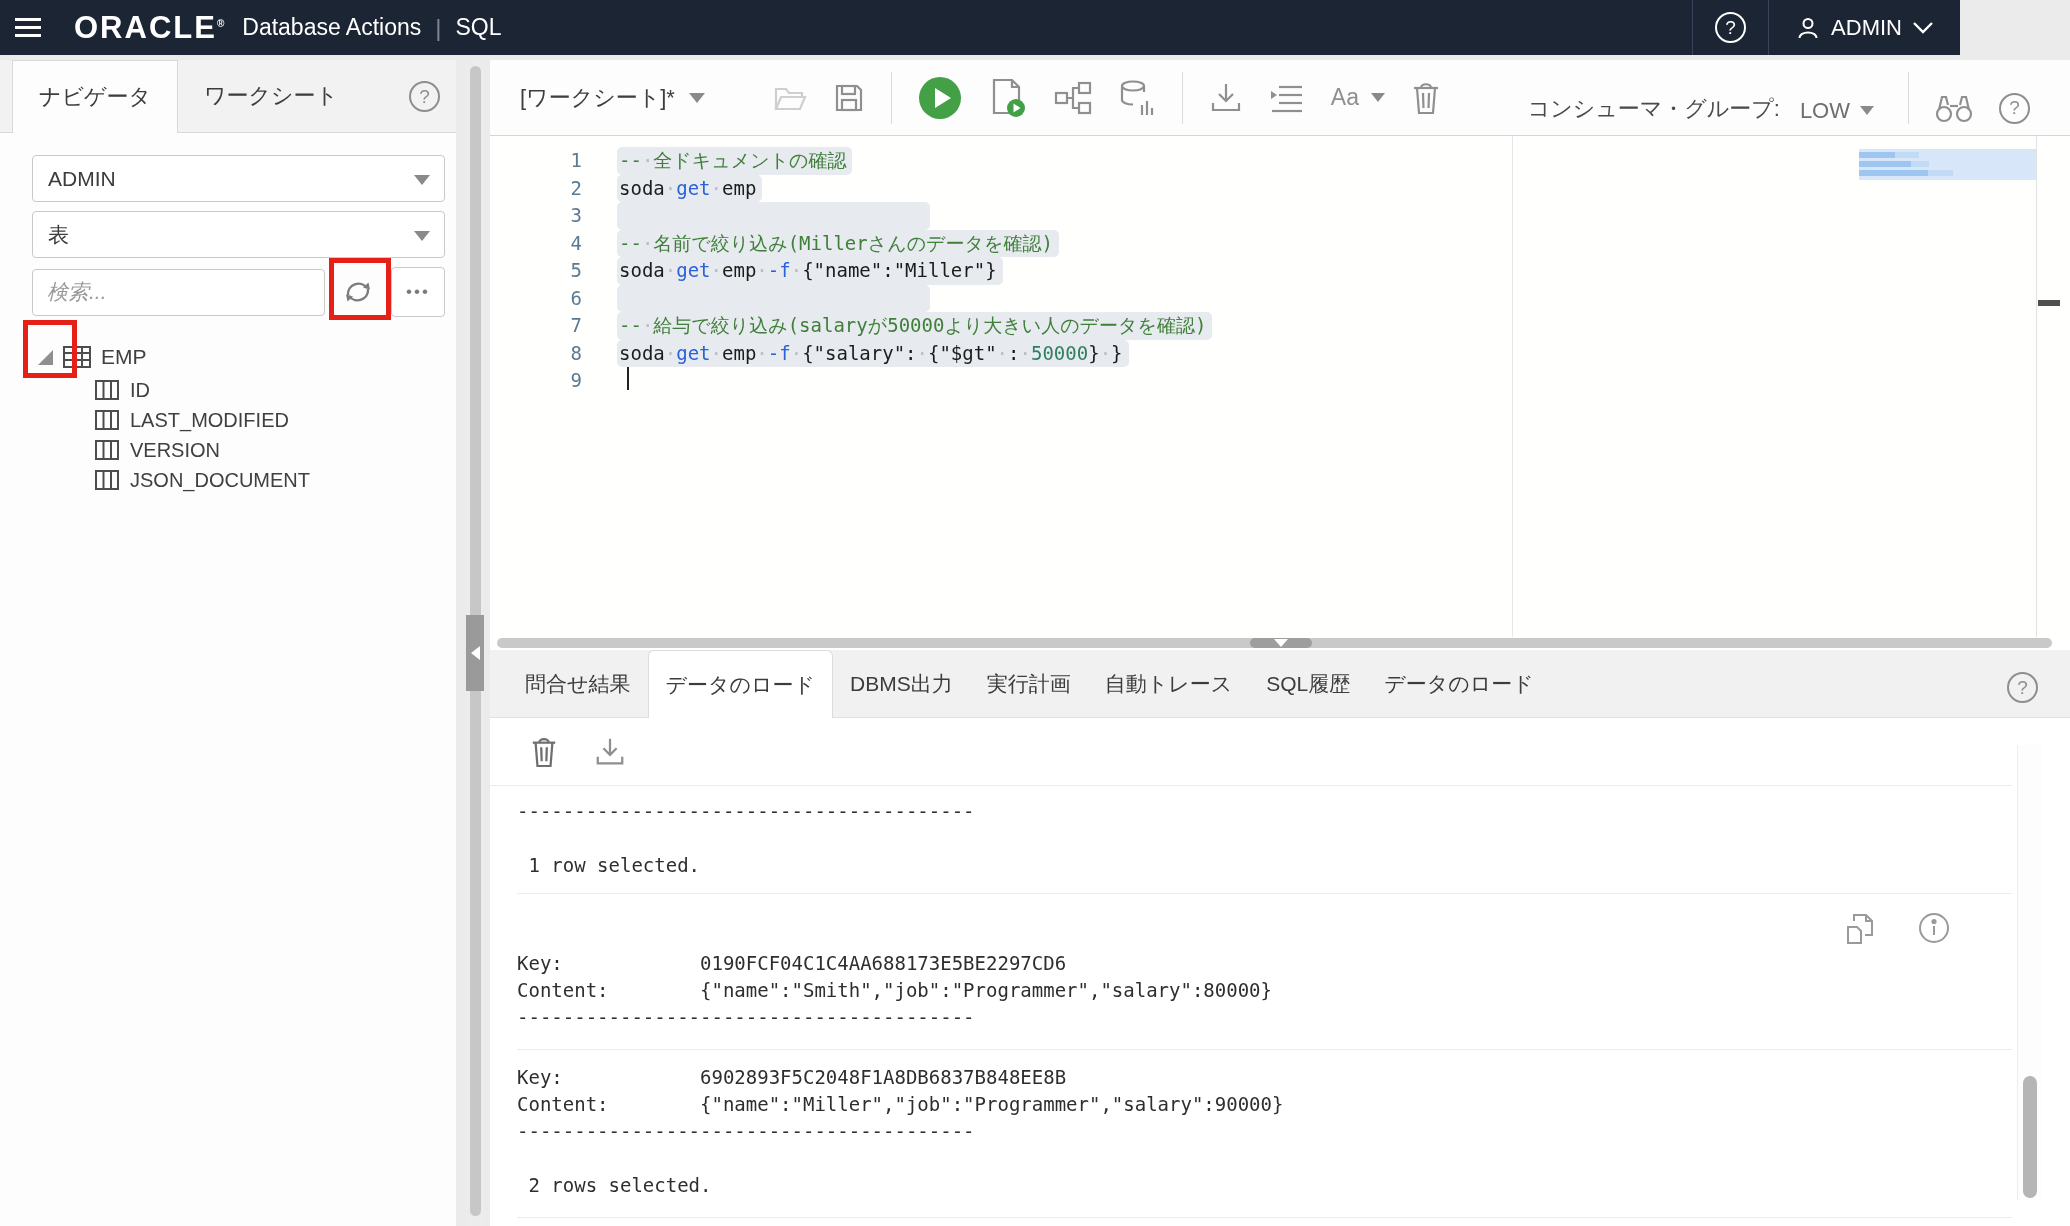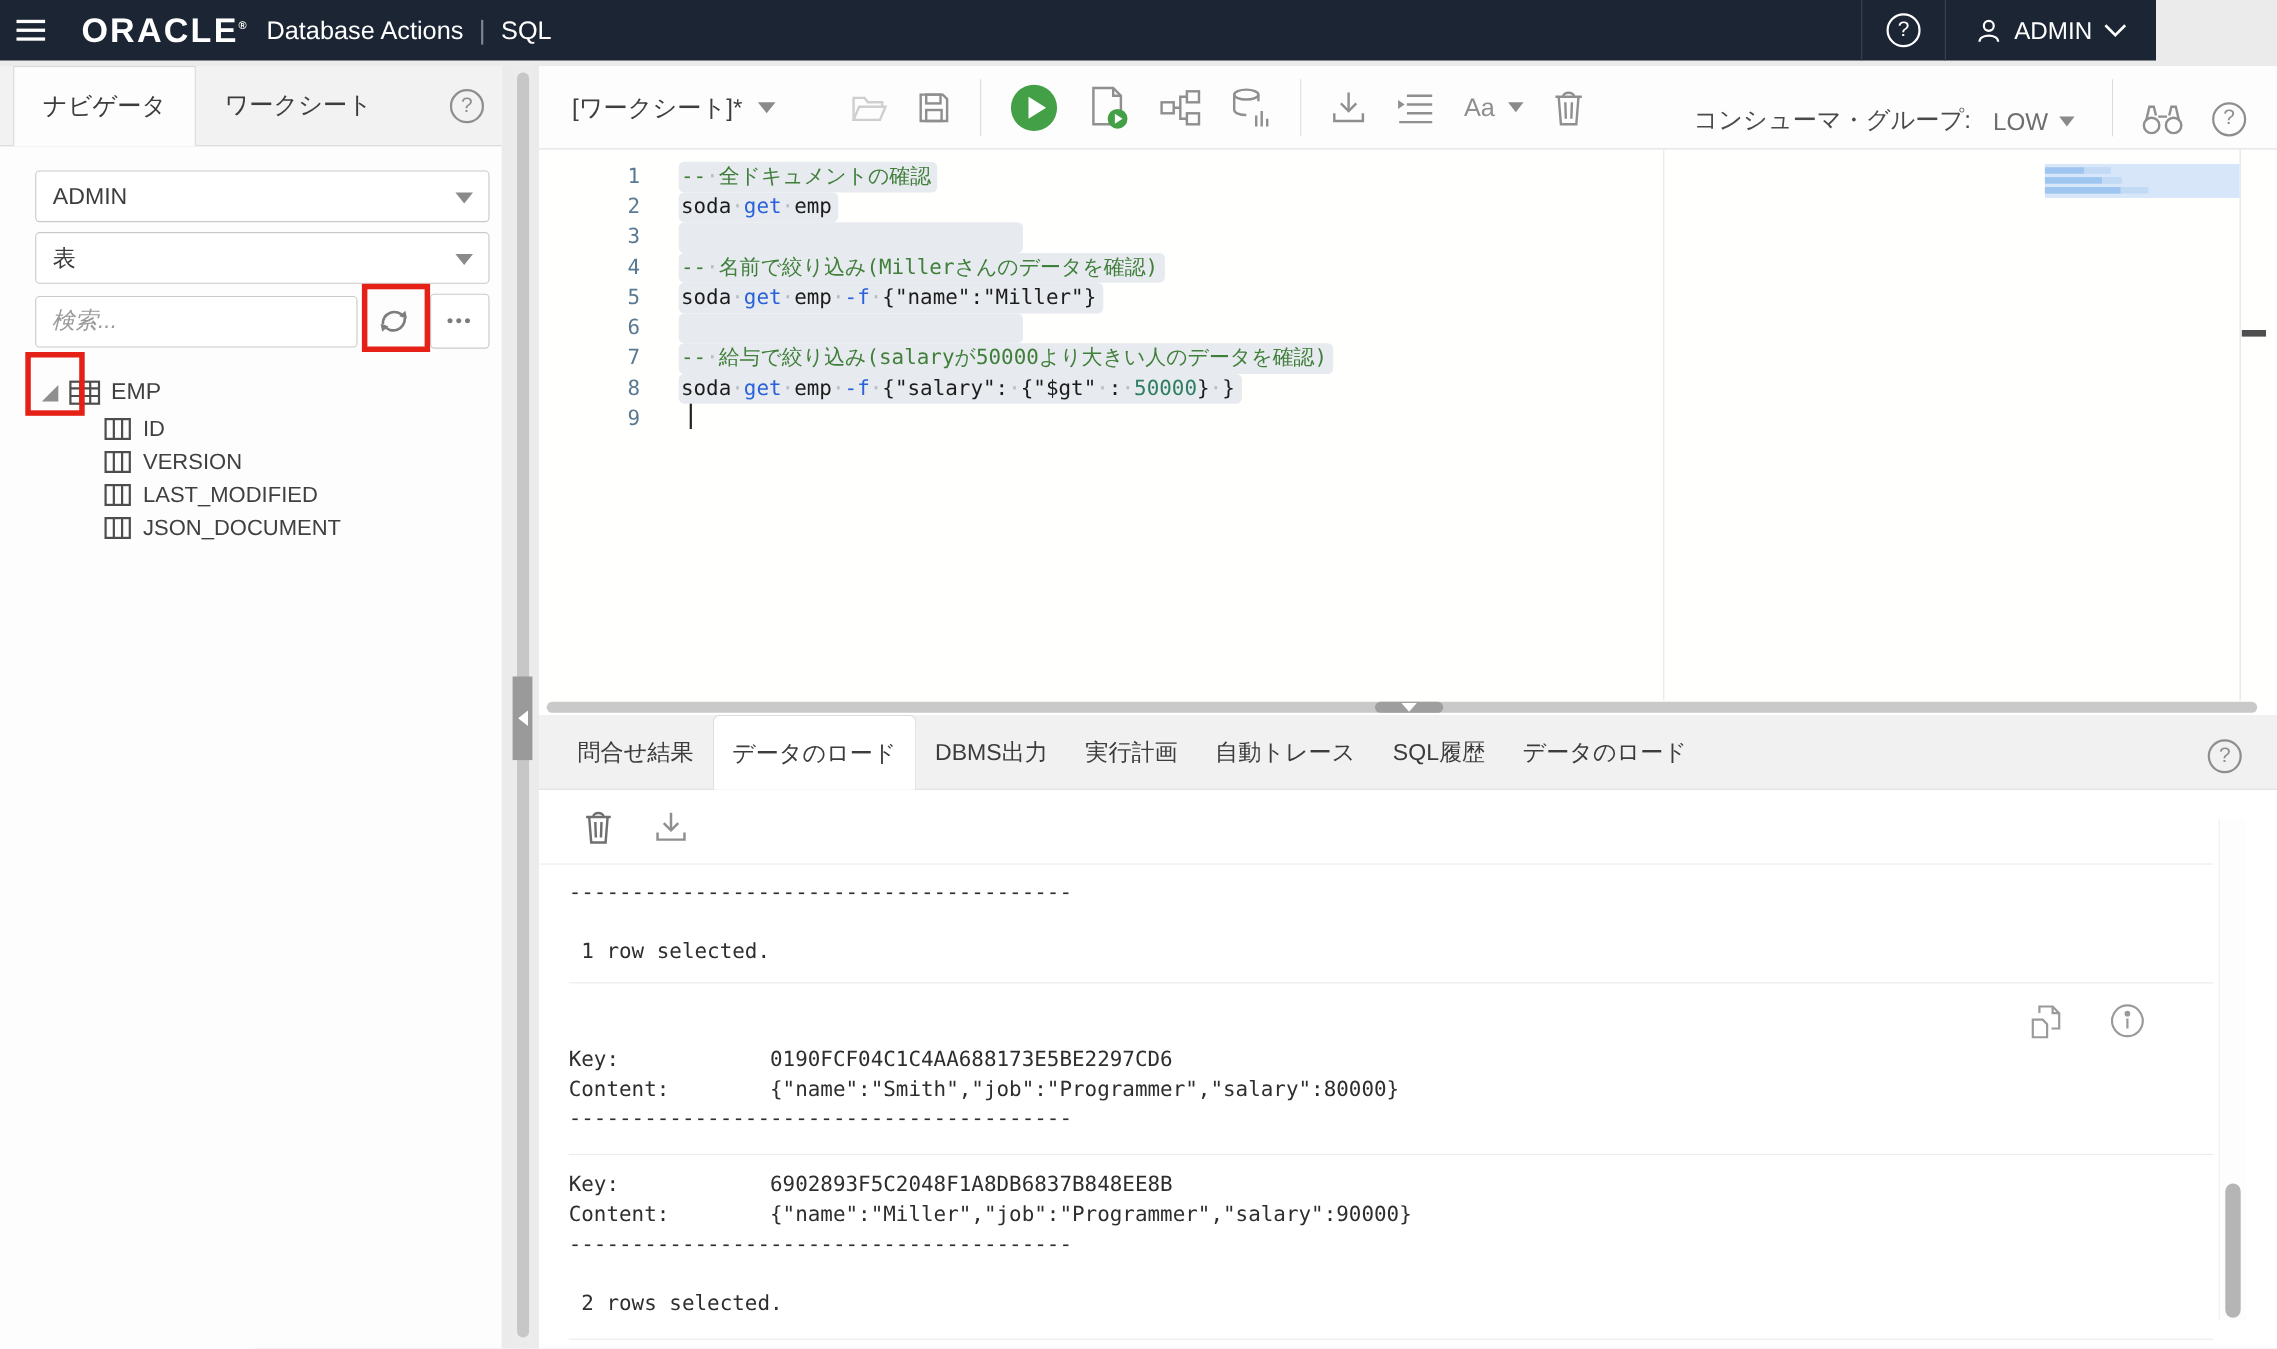--- a/index.html
+++ b/index.html
@@ -61,21 +61,21 @@
   #v-splitter .thumb { position:absolute; left:4px; top:6px; width:11px; height:1150px;
     background:#c7c7c7; border-radius:6px; }
   #v-splitter .handle { position:absolute; left:0; top:555px; width:18px; height:76px; background:#9a9a9a;
     display:flex; align-items:center; justify-content:center; cursor:pointer; }
   .tri-left { width:0; height:0; border-top:7px solid transparent; border-bottom:7px solid transparent;
     border-right:9px solid #fff; }
 
   
   #main { position:absolute; left:490px; top:60px; width:1580px; height:1166px; background:#fff; }
   #ws-toolbar { height:76px; border-bottom:1px solid #d5d5d5; display:flex; align-items:center;
-    padding:0 28px 0 30px; background:#fdfdfd; }
+    padding:0 40px 0 30px; background:#fdfdfd; }
   .ws-title { font-size:22px; color:#3e3e3e; }
   .ws-caret { margin-left:14px; }
   .tbi { margin-left:26px; background:none; border:none; cursor:pointer; display:flex; align-items:center; }
   .vdiv { width:1px; height:52px; background:#dcdcdc; margin-left:26px; }
   .aa-label { font-size:23px; color:#8f8f8f; }
   .cg-wrap { margin-left:auto; display:flex; align-items:flex-end; }
   .cg-label { font-size:22px; color:#4a4a4a; margin-right:20px; }
   .cg-value { font-size:22px; color:#6e6e6e; display:flex; align-items:center; gap:10px; cursor:pointer; }
 
   
@@ -217,29 +217,29 @@
               <line x1="17" y1="2" x2="17" y2="20"></line>
             </svg>
             <span>ID</span>
           </div>
           <div class="tree-child">
             <svg width="26" height="22" viewBox="0 0 26 22" fill="none" stroke="#4d4d4d" stroke-width="2">
               <rect x="2" y="2" width="22" height="18"></rect>
               <line x1="9.5" y1="2" x2="9.5" y2="20"></line>
               <line x1="17" y1="2" x2="17" y2="20"></line>
             </svg>
-            <span>VERSION</span>
+            <span>LAST_MODIFIED</span>
           </div>
           <div class="tree-child">
             <svg width="26" height="22" viewBox="0 0 26 22" fill="none" stroke="#4d4d4d" stroke-width="2">
               <rect x="2" y="2" width="22" height="18"></rect>
               <line x1="9.5" y1="2" x2="9.5" y2="20"></line>
               <line x1="17" y1="2" x2="17" y2="20"></line>
             </svg>
-            <span>LAST_MODIFIED</span>
+            <span>VERSION</span>
           </div>
           <div class="tree-child">
             <svg width="26" height="22" viewBox="0 0 26 22" fill="none" stroke="#4d4d4d" stroke-width="2">
               <rect x="2" y="2" width="22" height="18"></rect>
               <line x1="9.5" y1="2" x2="9.5" y2="20"></line>
               <line x1="17" y1="2" x2="17" y2="20"></line>
             </svg>
             <span>JSON_DOCUMENT</span>
           </div>
         </div>

